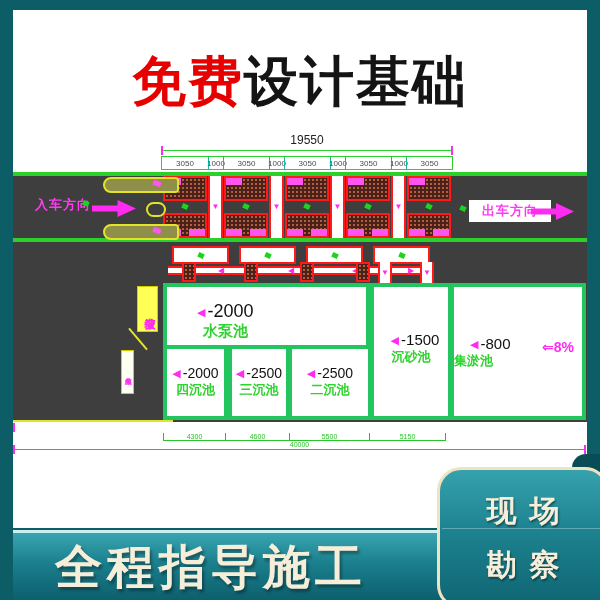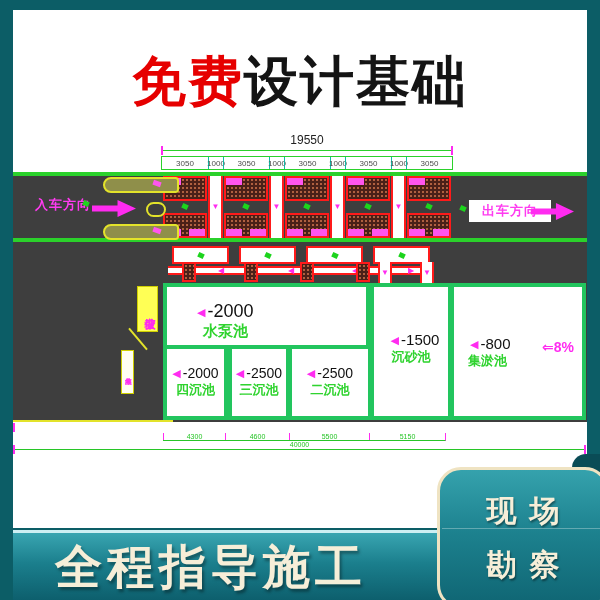--- a/index.html
+++ b/index.html
@@ -92,21 +92,21 @@
   #tank-third{left:228px;top:345px;width:62px;height:75px}
   #tank-second{left:288px;top:345px;width:84px;height:75px}
   .depth{color:#111;white-space:nowrap}
   .tri{color:#ff2bf0;font-size:11px;margin-right:2px;vertical-align:1px}
   .tname{color:#2fd32f;font-weight:bold;white-space:nowrap}
   #tank-pump .depth{margin:14px 0 0 30px;font-size:18px}
   #tank-pump .tname{display:block;margin:0 0 0 36px;font-size:15px}
   #tank-grit .depth{display:block;margin:44px 0 0 8px;font-size:15px;text-align:center}
   #tank-grit .tname{display:block;font-size:13px;text-align:center}
   #tank-sludge .depth{display:block;margin:48px 0 0 16px;font-size:15px}
-  #tank-sludge .tname{display:block;margin-left:14px;font-size:13px}
+  #tank-sludge .tname{display:block;font-size:13px}
   .small-tank .depth{display:block;margin-top:16px;font-size:14px;text-align:center}
   .small-tank .tname{display:block;font-size:13px;text-align:center}
   .slope-note{position:absolute;right:8px;top:52px;color:#ff2bf0;font-size:14px;font-weight:bold}
 
   
   .slope-tag{position:absolute;left:137px;top:286px;width:21px;height:46px;background:#ffff55;
        border:1px solid #cfcf00;box-sizing:border-box;writing-mode:vertical-rl;text-orientation:upright;
        font-size:11px;font-weight:bold;color:#ff2bf0;text-align:center;z-index:5}
   .leader{position:absolute;left:124px;top:338px;width:28px;height:2px;background:#e3e32a;
        transform:rotate(50deg);z-index:5}

